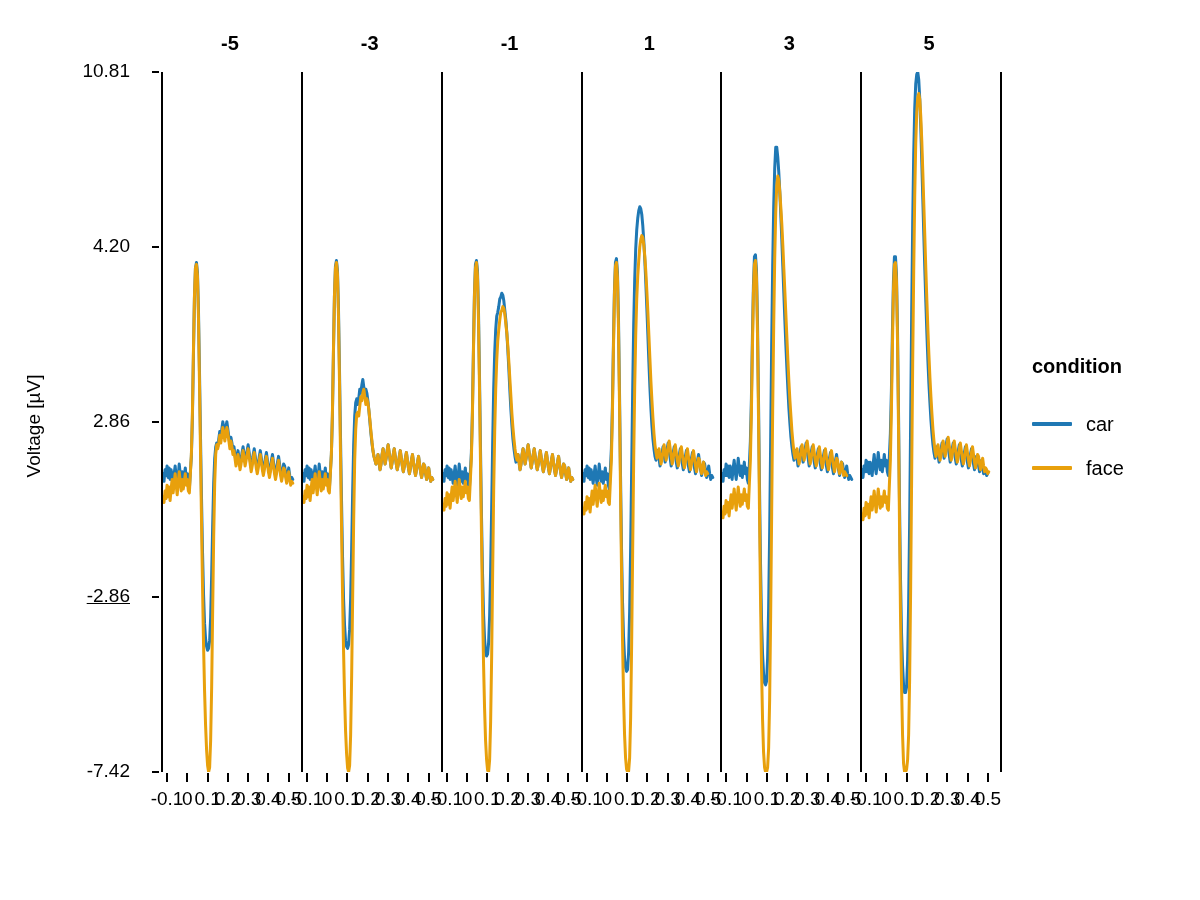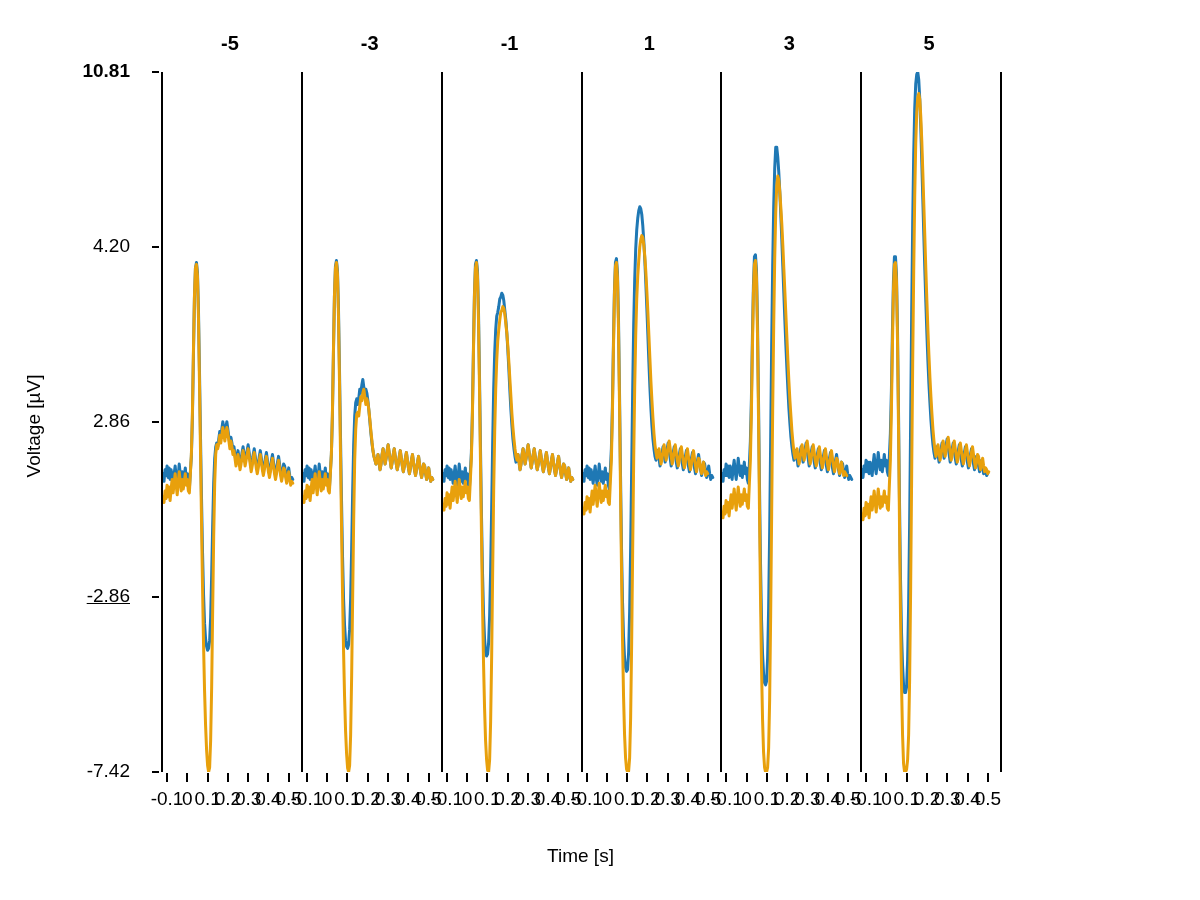--- a/index.html
+++ b/index.html
@@ -111,24 +111,23 @@
   }
   .legend-label{font-size:20px;color:#000;}
 </style>
 </head>
 <body>
 
 <div id="root">
 
   <div class="ylab">Voltage [µV]</div>
 
-  <div class="xlab">Time [s]</div>
 
   <div id="yticks">
-      <div class="ytick" style="left: 30px; top: 61px; font-weight: bold;">10.81</div>
+      <div class="ytick" style="left: 30px; top: 61px;">10.81</div>
       <div class="ytickmark" style="left: 152px; top: 71px;"></div>
       <div class="ytick" style="left: 30px; top: 236.096px;">4.20</div>
       <div class="ytickmark" style="left: 152px; top: 246.096px;"></div>
       <div class="ytick" style="left: 30px; top: 411.192px;">2.86</div>
       <div class="ytickmark" style="left: 152px; top: 421.192px;"></div>
       <div class="ytick" style="left: 30px; top: 585.904px; text-decoration: underline;">-2.86</div>
       <div class="ytickmark" style="left: 152px; top: 595.904px;"></div>
       <div class="ytick" style="left: 30px; top: 761px;">-7.42</div>
       <div class="ytickmark" style="left: 152px; top: 771px;"></div>
     </div>
@@ -268,14 +267,27 @@
       <div class="xtickmark" style="left: 926.042px;"></div>
       <div class="xtick" style="left: 899.042px; width: 56px;">0.2</div>
       <div class="xtickmark" style="left: 946.316px;"></div>
       <div class="xtick" style="left: 919.316px; width: 56px;">0.3</div>
       <div class="xtickmark" style="left: 966.59px;"></div>
       <div class="xtick" style="left: 939.59px; width: 56px;">0.4</div>
       <div class="xtickmark" style="left: 986.863px;"></div>
       <div class="xtick" style="left: 959.863px; width: 56px;">0.5</div>
     </div>
 
+  <div class="legend">
+    <div class="legend-title">condition</div>
+    <div id="legend-rows">
+        <div class="legend-row">
+          <div class="legend-key" style="background: rgb(31, 120, 180);"></div>
+          <div class="legend-label">car</div>
+        </div>
+        <div class="legend-row">
+          <div class="legend-key" style="background: rgb(232, 160, 12);"></div>
+          <div class="legend-label">face</div>
+        </div>
+      </div>
+  </div>
 
 </div>
 
 </body></html>

